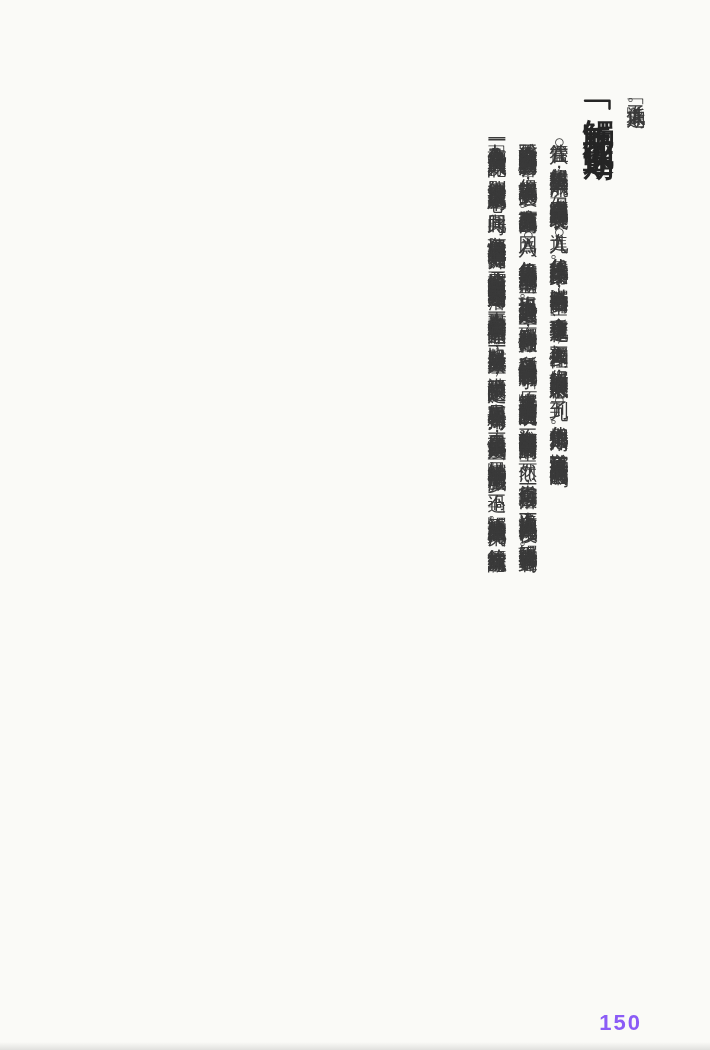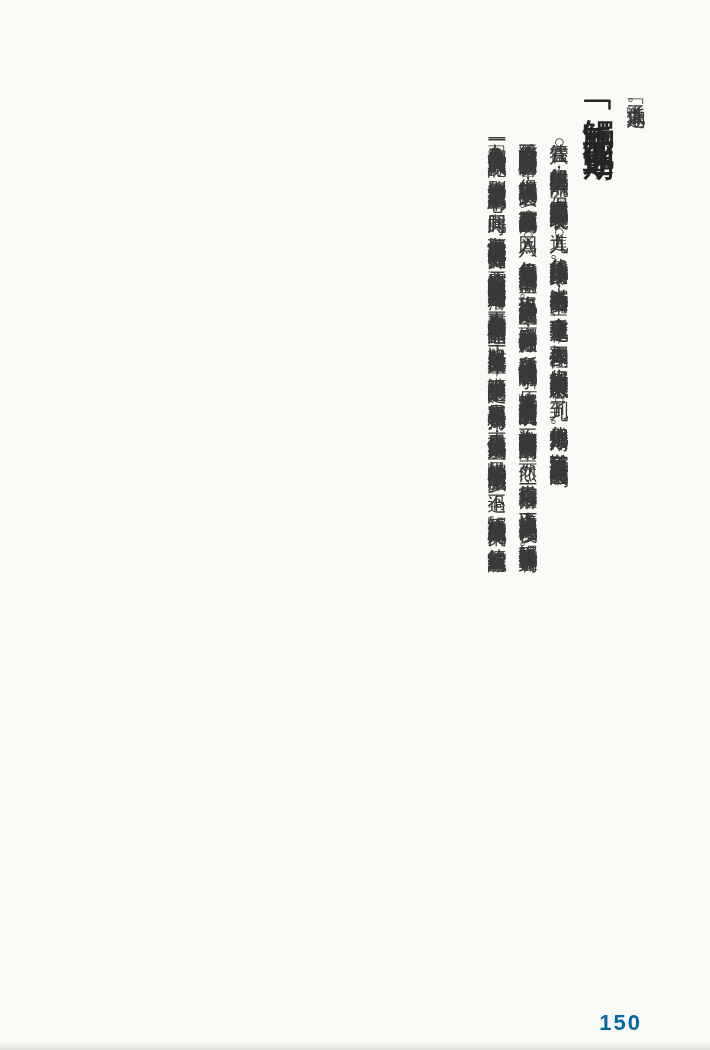--- a/index.html
+++ b/index.html
@@ -61,21 +61,21 @@
     letter-spacing: 0.8px;
     text-indent: 38px;    
   }
   .page-number {
     position: absolute;
     top: 1010px;
     right: 68px;
     font-size: 22px;
     font-weight: 700;
     letter-spacing: 2px;
-    color: #0369a1;
+    color: #8b5cf6;
     font-family: "Liberation Sans", "DejaVu Sans", sans-serif;
   }
 </style>
 </head>
 <body>
 
 <div class="page">
 
   <div class="text-block">
 

